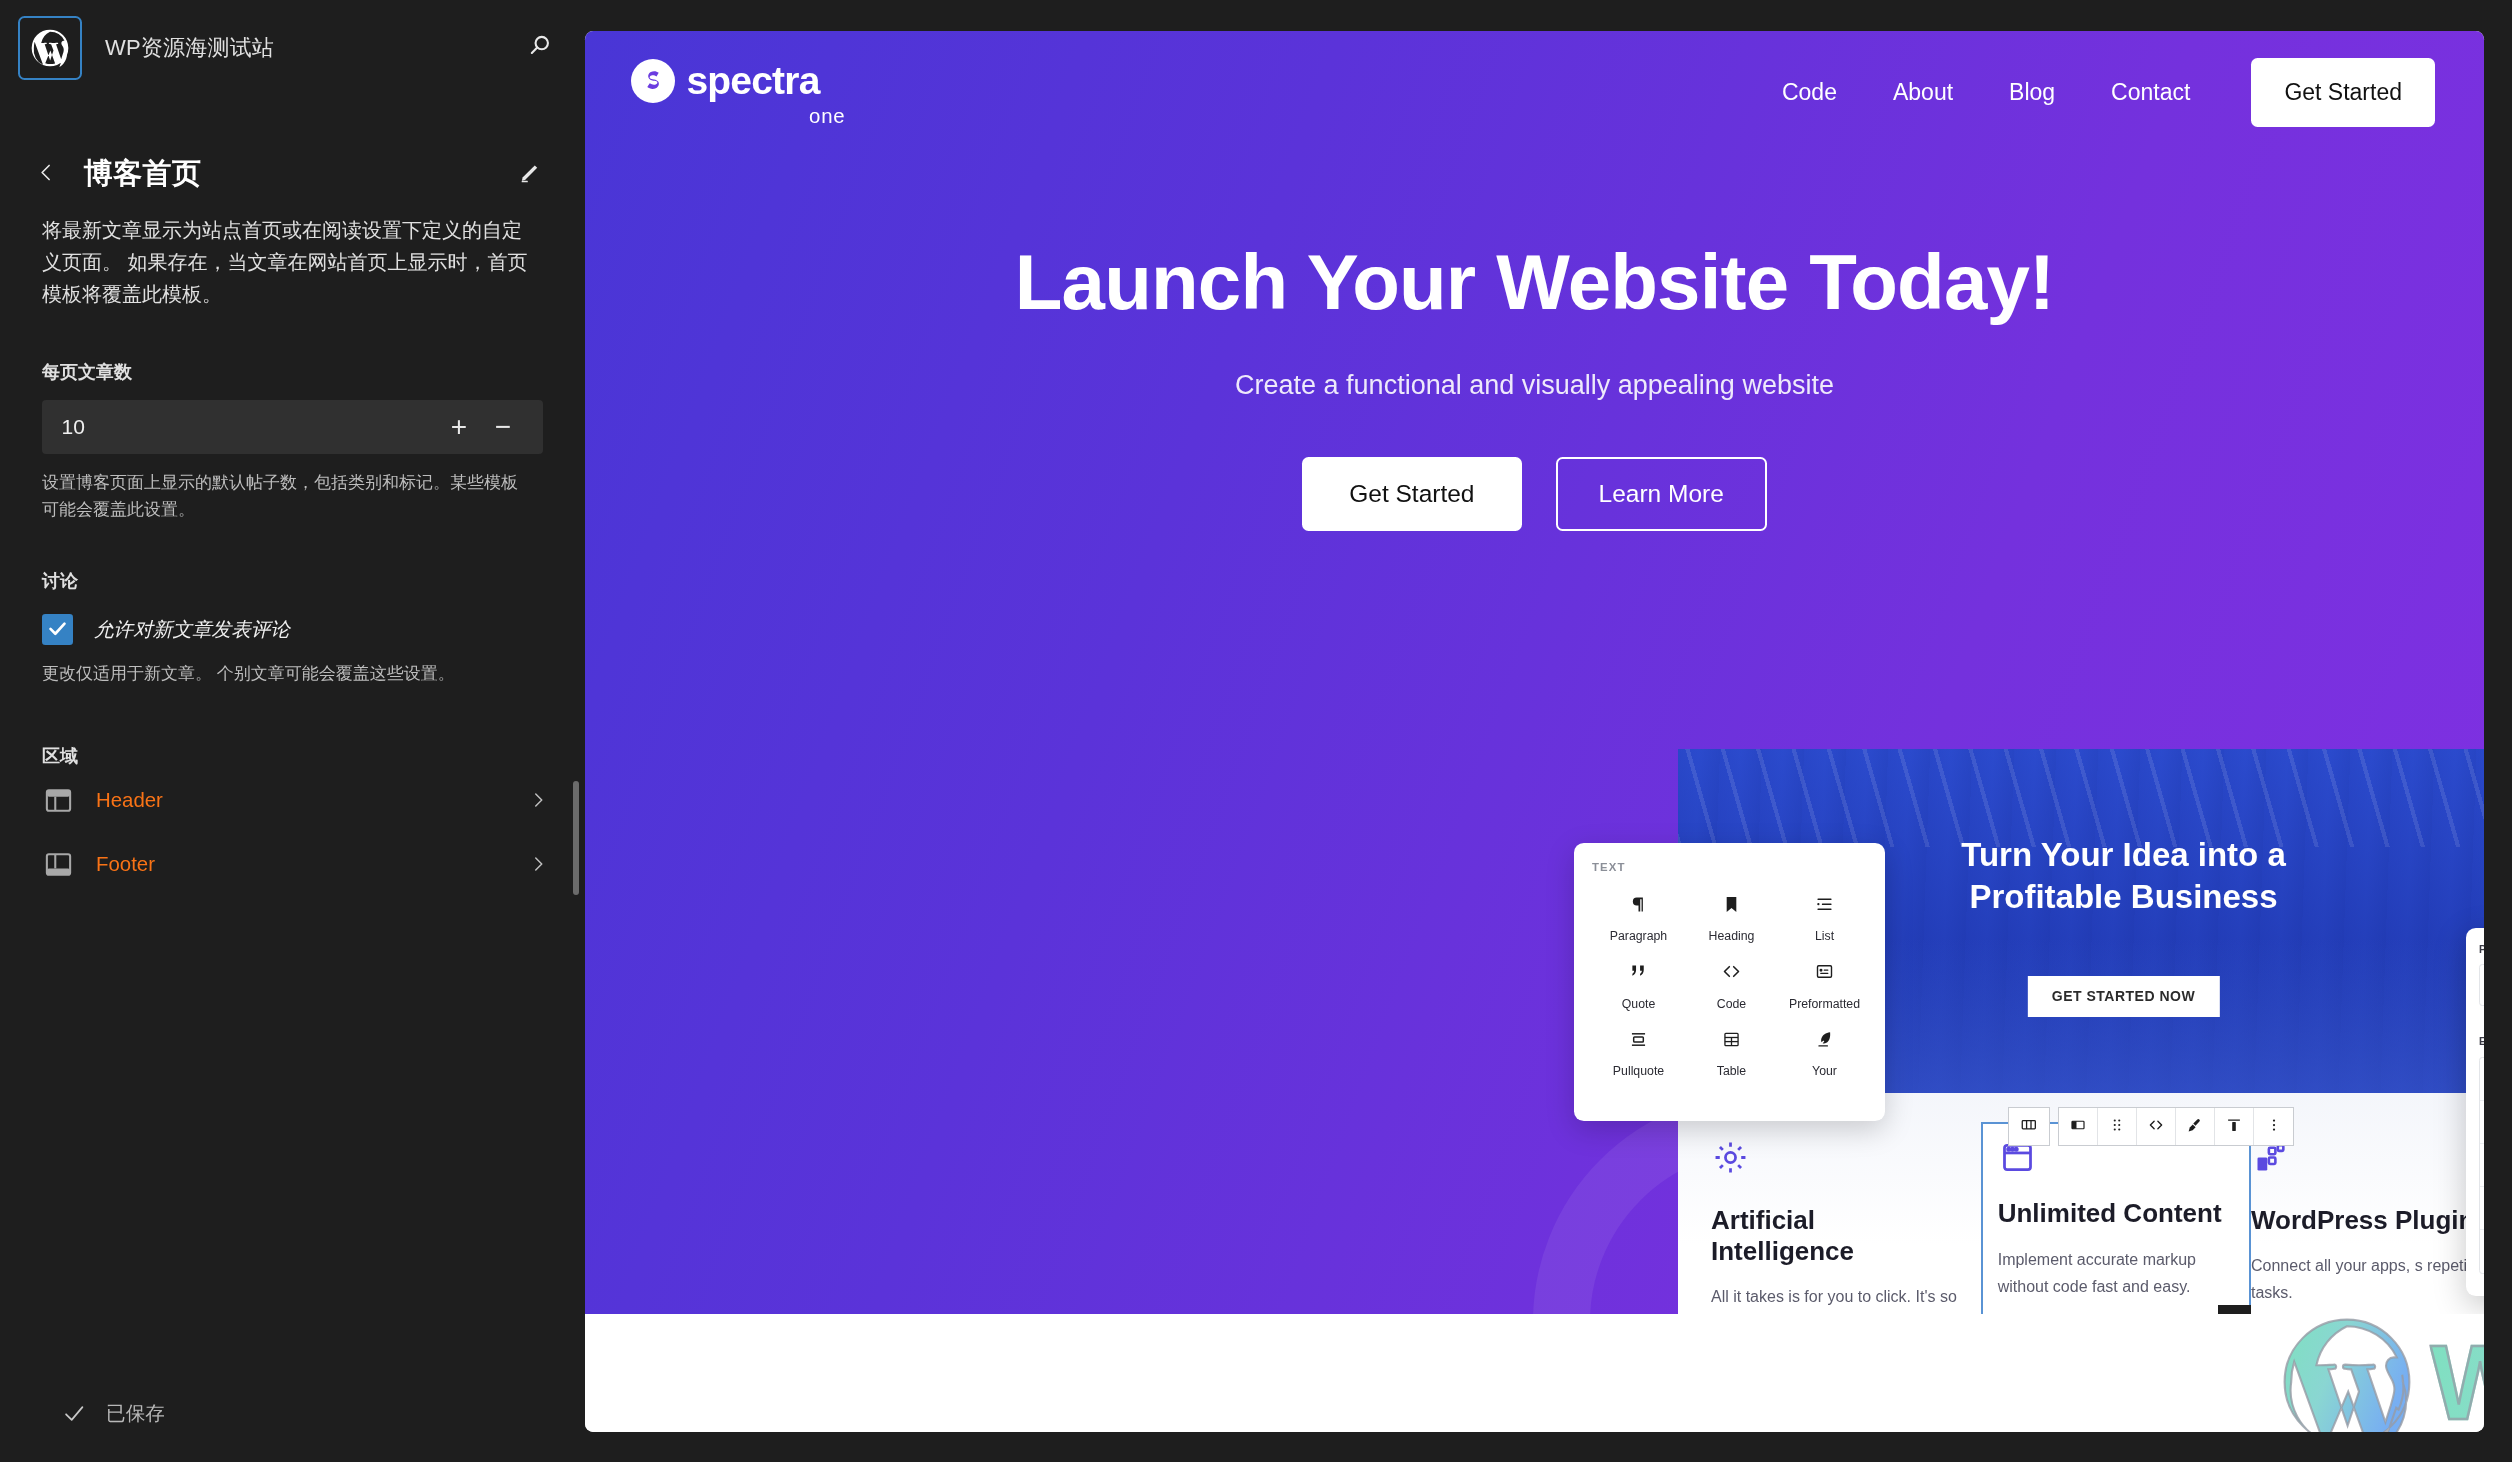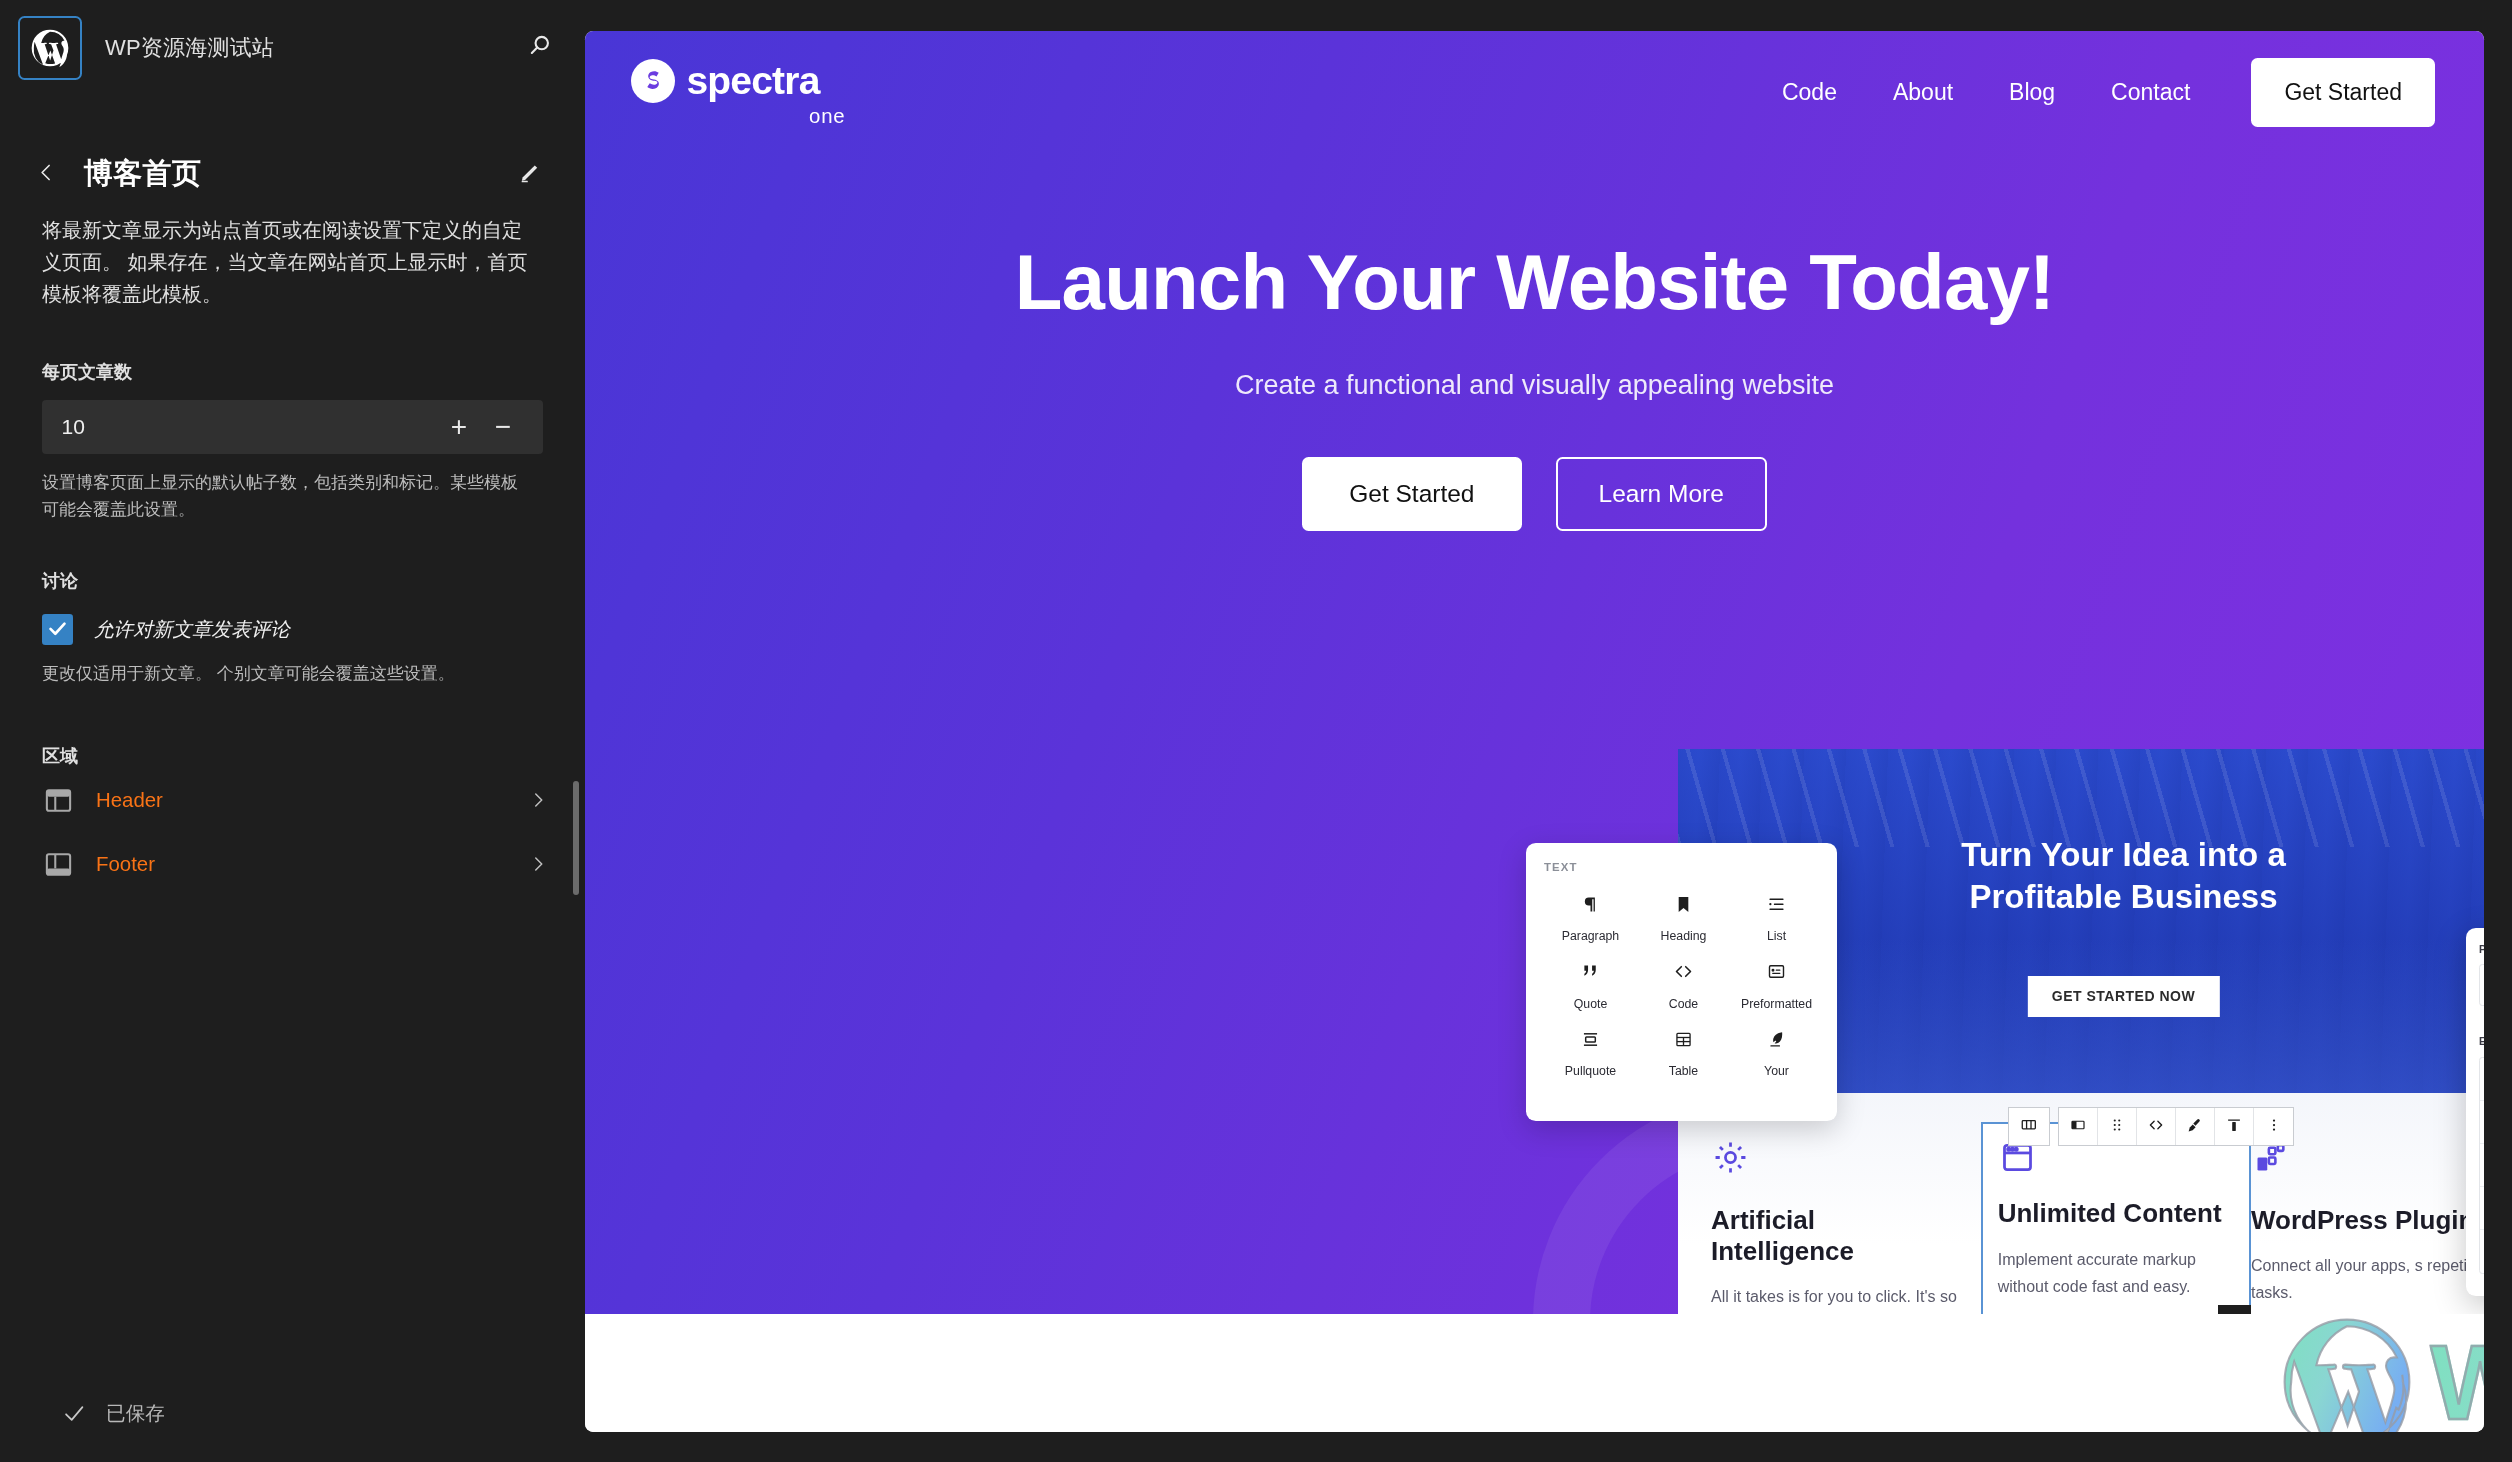--- a/index.html
+++ b/index.html
@@ -260,21 +260,21 @@
     border-right: 1.2px solid #e2e4e7; color: #1e1e1e; background: #fff;
   }
   .blk-btn:last-child { border-right: 0; }
   .blk-btn svg { width: 18px; height: 18px; }
   .blk-single { border: 1.2px solid #c9ccd1; width: 42px; height: 39px; background: #fff;
     display: flex; align-items: center; justify-content: center; }
   .blk-single svg { width: 19.6px; height: 19.6px; }
 
   
   .inserter {
-    position: absolute; left: 941px; top: 812px;
+    position: absolute; left: 989px; top: 812px;
     width: 311px; height: 278px; background: #fff;
     border-radius: 9.8px; z-index: 6;
     box-shadow: 0 8.2px 29px rgba(0,0,0,.18);
     padding: 18px 14px 13px 18px;
   }
   .ins-label { color: #8b8f98; font-size: 11.4px; font-weight: 700; letter-spacing: 1.1px; }
   .ins-grid { display: grid; grid-template-columns: repeat(3,1fr); margin-top: 21px; row-gap: 18px; }
   .ins-cell { display: flex; flex-direction: column; align-items: center; gap: 11.4px; }
   .ins-cell svg { width: 21px; height: 21px; color: #1e1e1e; }
   .ins-cell span { color: #2b2b33; font-size: 12.3px; }

